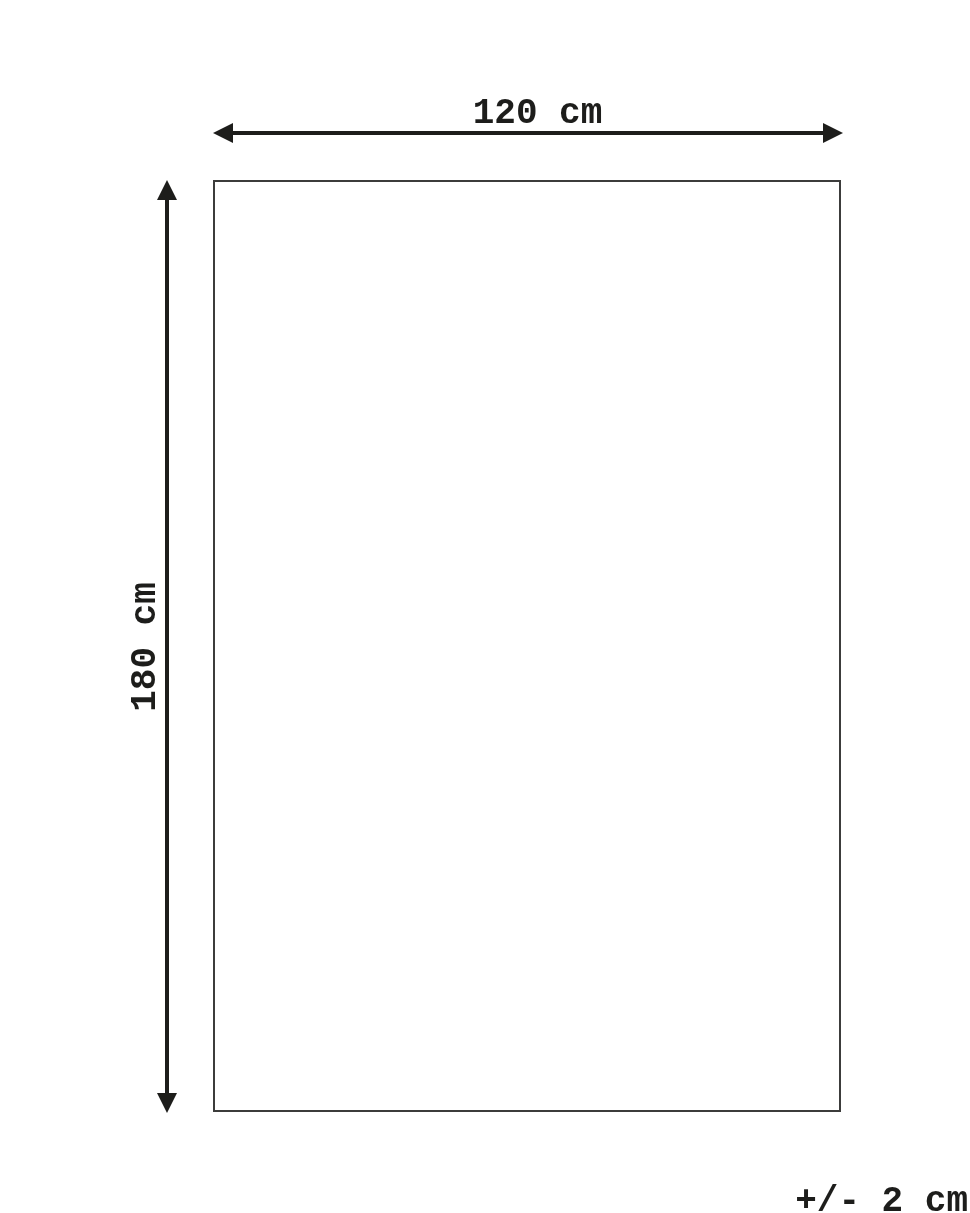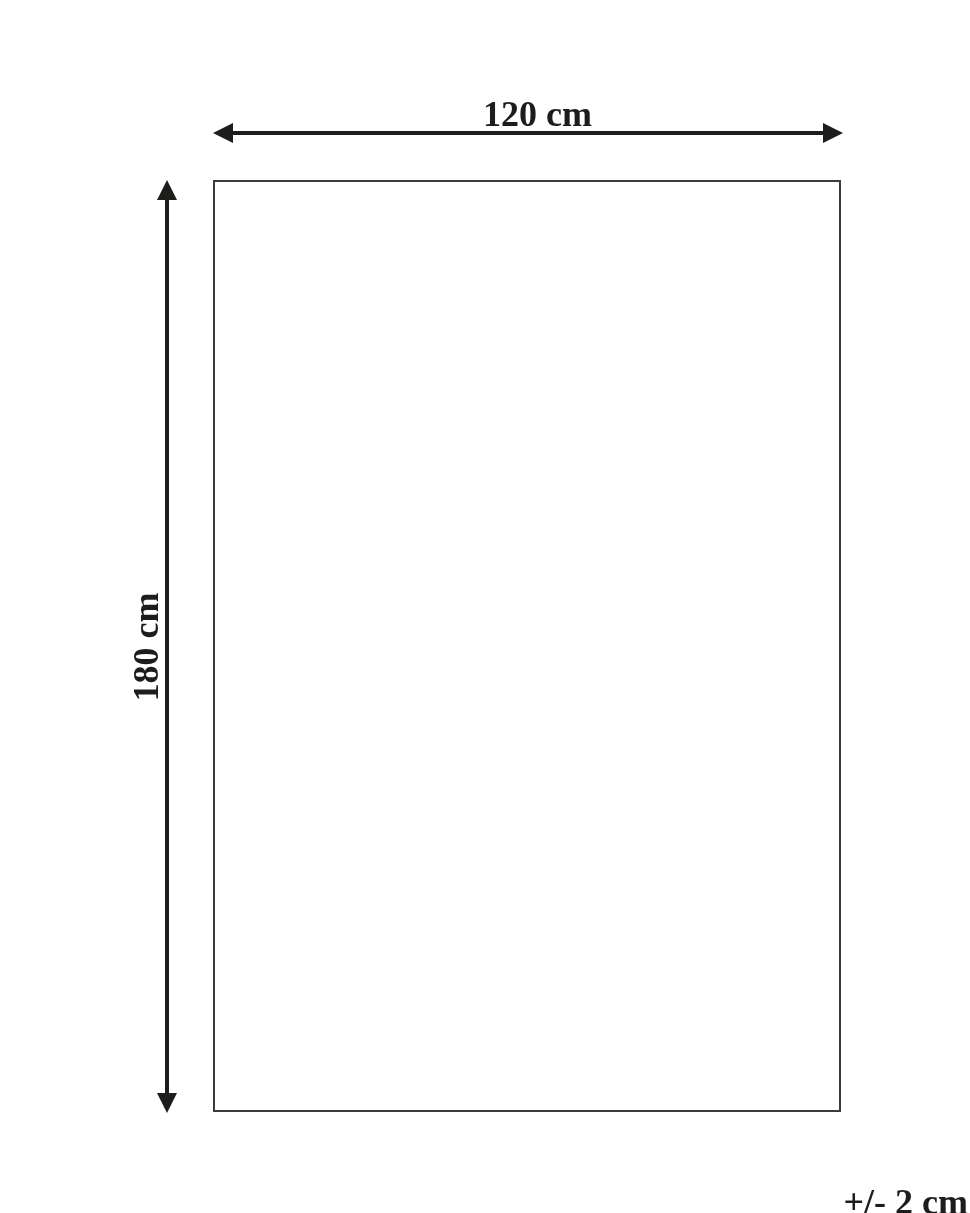--- a/index.html
+++ b/index.html
@@ -6,21 +6,21 @@
     margin: 0;
     padding: 0;
     background: #ffffff;
   }
   .canvas {
     position: relative;
     width: 970px;
     height: 1213px;
     overflow: hidden;
     background: var(--bg-color, #ffffff);
-    font-family: Liberation Serif, serif;
+    font-family: Liberation Mono, monospace;
   }
   .outline-rect {
     position: absolute;
     left: 213px;
     top: 180px;
     width: 628px;
     height: 932px;
     box-sizing: border-box;
     border: 2px solid var(--outline-color, #3c3c3b);
     background: transparent;

